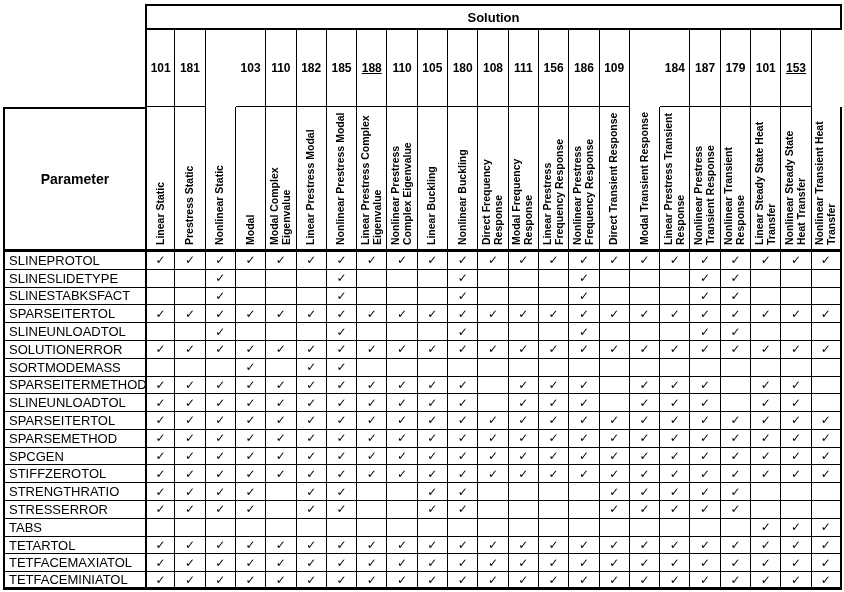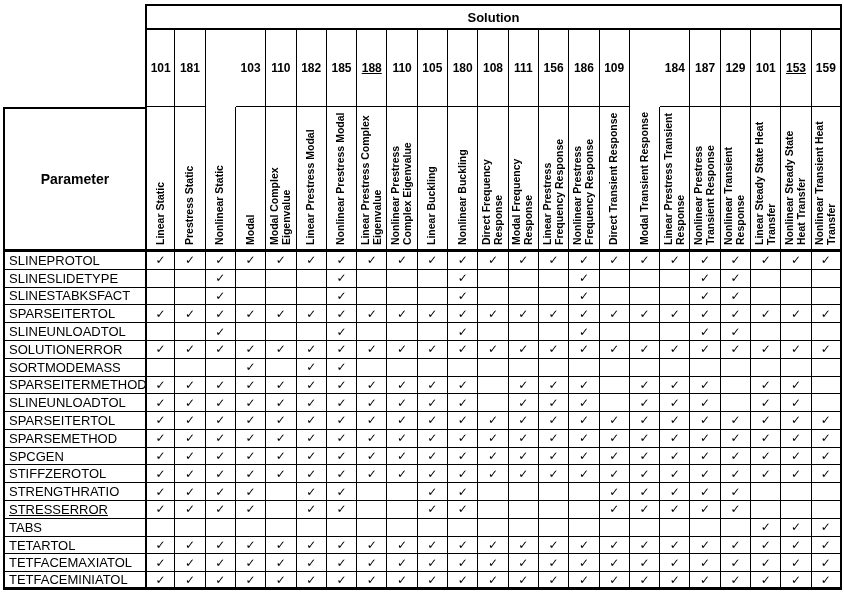--- a/index.html
+++ b/index.html
@@ -137,33 +137,32 @@
         <div class="rot">Modal Transient Response</div>
       </div>
       <div class="num-cell" style="grid-area: 2 / 19;">184</div>
       <div class="name-cell" style="grid-area: 3 / 19;">
         <div class="rot">Linear Prestress Transient Response</div>
       </div>
       <div class="num-cell" style="grid-area: 2 / 20;">187</div>
       <div class="name-cell" style="grid-area: 3 / 20;">
         <div class="rot">Nonlinear Prestress Transient Response</div>
       </div>
-      <div class="num-cell" style="grid-area: 2 / 21;">129</div>
+      <div class="num-cell" style="grid-area: 2 / 21;">179</div>
       <div class="name-cell" style="grid-area: 3 / 21;">
         <div class="rot">Nonlinear Transient Response</div>
       </div>
       <div class="num-cell" style="grid-area: 2 / 22;">101</div>
       <div class="name-cell" style="grid-area: 3 / 22;">
         <div class="rot">Linear Steady State Heat Transfer</div>
       </div>
       <div class="num-cell" style="grid-area: 2 / 23; text-decoration: underline;">153</div>
       <div class="name-cell" style="grid-area: 3 / 23;">
         <div class="rot">Nonlinear Steady State Heat Transfer</div>
       </div>
-      <div class="num-cell last" style="grid-area: 2 / 24;">159</div>
       <div class="name-cell last" style="grid-area: 3 / 24;">
         <div class="rot">Nonlinear Transient Heat Transfer</div>
       </div>
       <div class="row-label" style="grid-area: 4 / 1;">SLINEPROTOL</div>
       <div class="check-cell first" style="grid-area: 4 / 2;">
         <span>✓</span>
       </div>
       <div class="check-cell" style="grid-area: 4 / 3;">
         <span>✓</span>
       </div>
@@ -955,21 +954,21 @@
       </div>
       <div class="check-cell" style="grid-area: 17 / 20;">
         <span>✓</span>
       </div>
       <div class="check-cell" style="grid-area: 17 / 21;">
         <span>✓</span>
       </div>
       <div class="check-cell" style="grid-area: 17 / 22;"></div>
       <div class="check-cell" style="grid-area: 17 / 23;"></div>
       <div class="check-cell last" style="grid-area: 17 / 24;"></div>
-      <div class="row-label" style="grid-area: 18 / 1; text-decoration: underline;">STRESSERROR</div>
+      <div class="row-label" style="grid-area: 18 / 1;">STRESSERROR</div>
       <div class="check-cell first" style="grid-area: 18 / 2;">
         <span>✓</span>
       </div>
       <div class="check-cell" style="grid-area: 18 / 3;">
         <span>✓</span>
       </div>
       <div class="check-cell" style="grid-area: 18 / 4;">
         <span>✓</span>
       </div>
       <div class="check-cell" style="grid-area: 18 / 5;">

